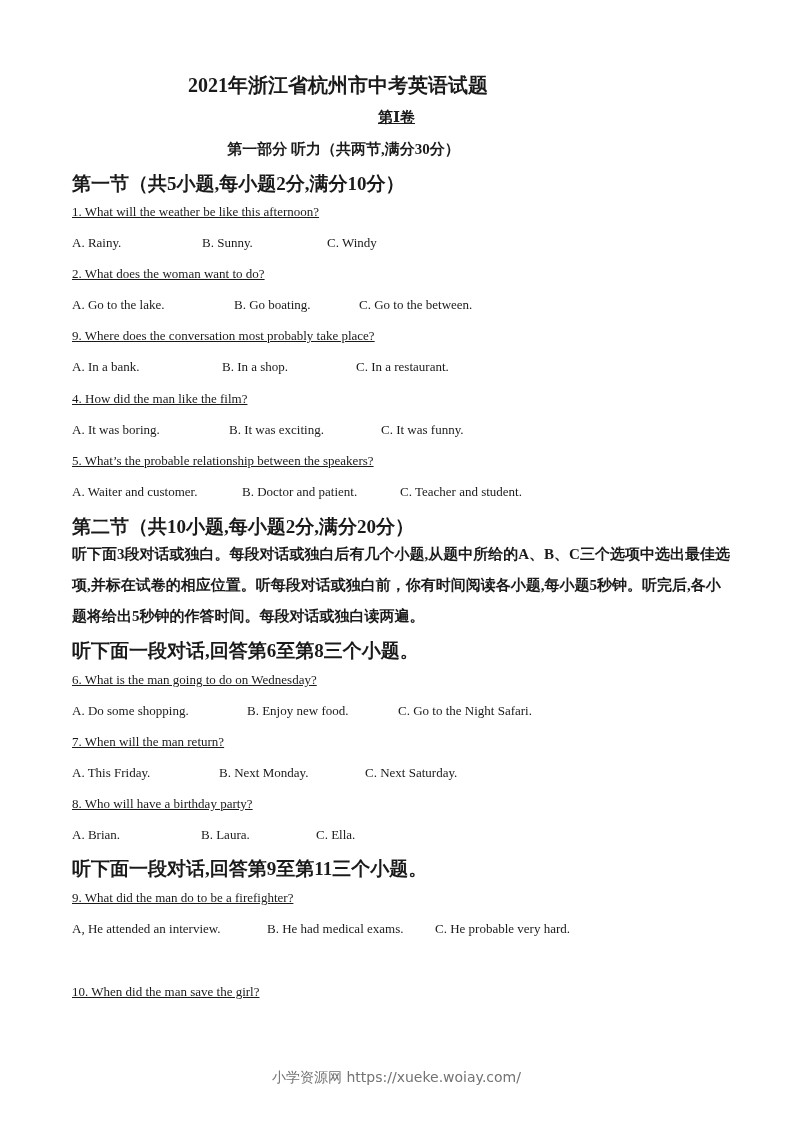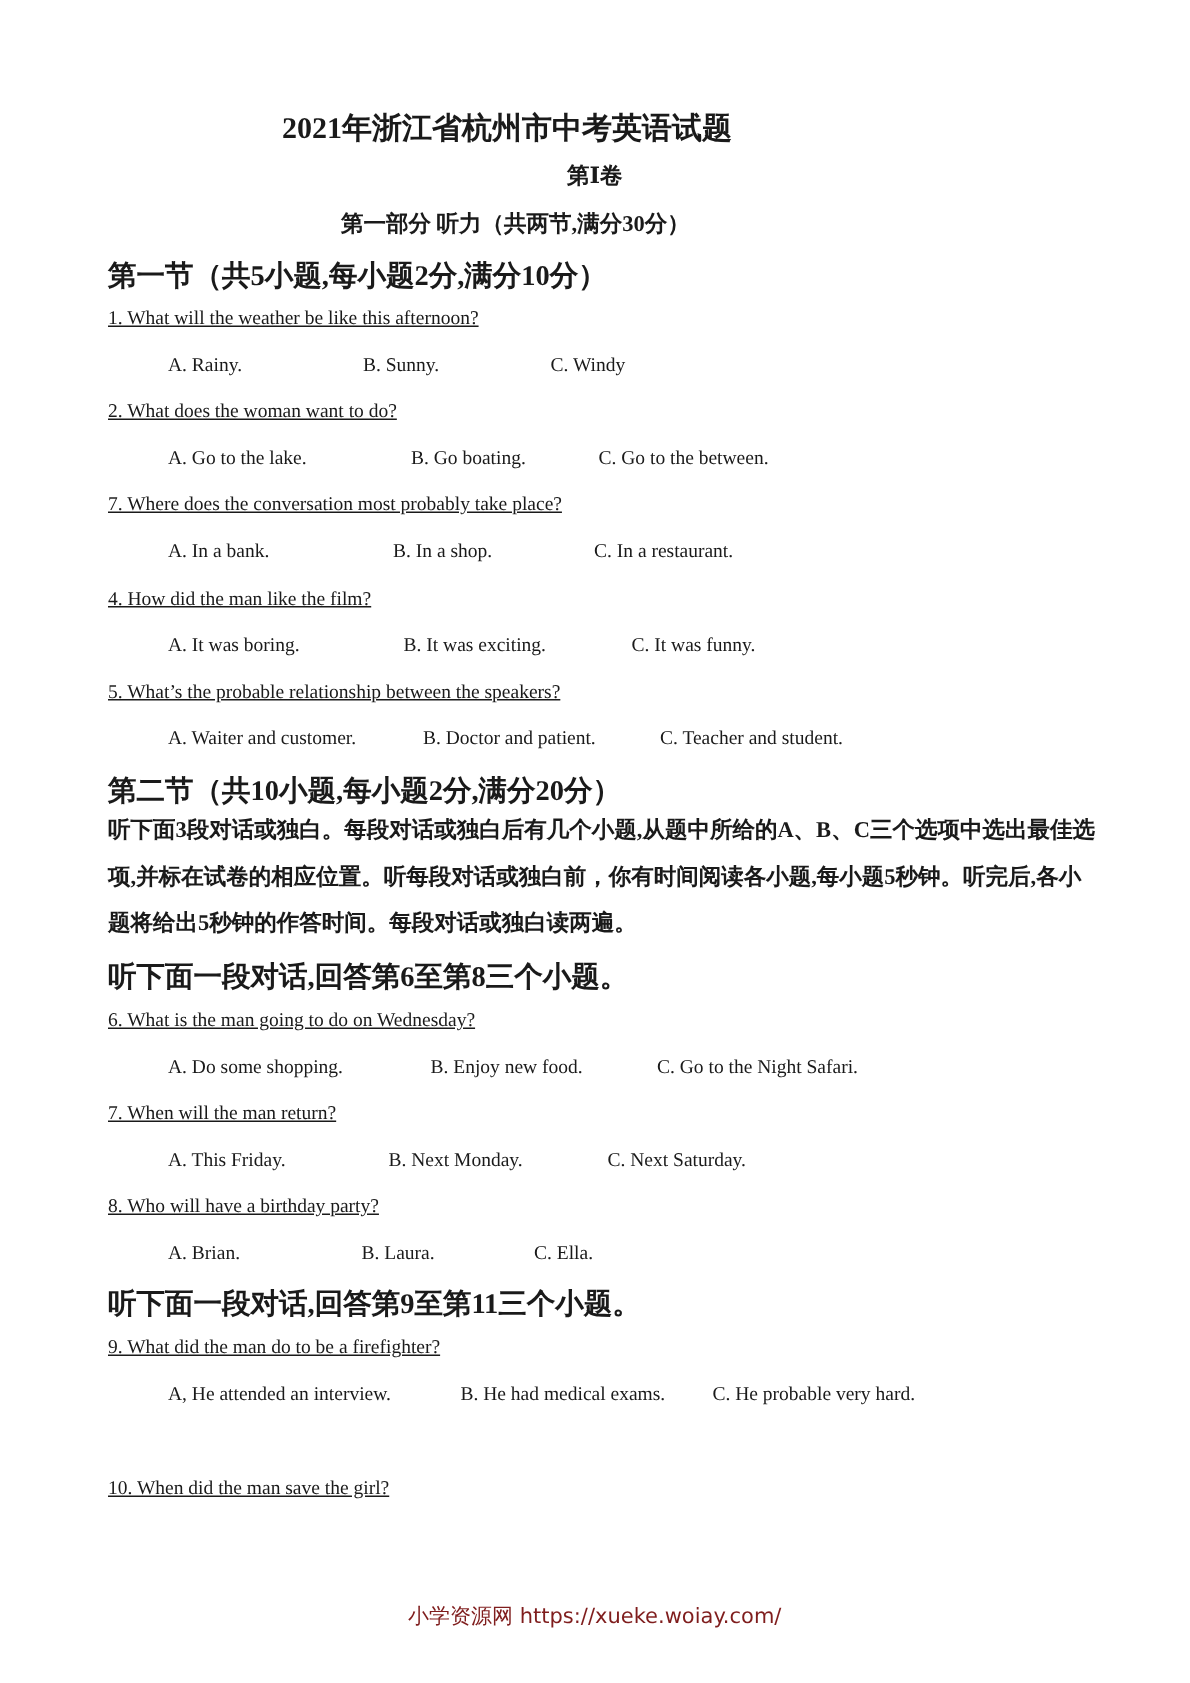--- a/index.html
+++ b/index.html
@@ -1,26 +1,26 @@
 <!DOCTYPE html>
 <html><head>
 <meta charset="utf-8">
 <style>
   html, body { margin: 0; padding: 0; background: #ffffff; }
   body { width: 793px; height: 1122px; position: relative; overflow: hidden;
          font-family: "Liberation Serif", "DejaVu Serif", serif; color: #1a1a1a; }
   .abs { position: absolute; white-space: nowrap; }
   .title { left: 0; width: 676px; text-align: center; top: 72px; font-size: 20px; font-weight: bold; }
-  .sub1 { left: 0; width: 793px; text-align: center; top: 108px; font-size: 15px; font-weight: bold; }
+  .sub1 { left: 0; width: 793px; text-align: center; top: 108px; font-size: 15px; font-weight: bold; text-decoration: underline; }
   .sub2 { left: 0; width: 687px; text-align: center; top: 140px; font-size: 15px; font-weight: bold; }
   .sec { left: 72px; font-size: 19px; font-weight: bold; }
   .q { left: 72px; font-size: 13px; text-decoration: underline; }
-  .opt { font-size: 13px; margin-left: 40px; }
+  .opt { font-size: 13px; }
   .instr { left: 72px; width: 660px; font-size: 15px; font-weight: bold; white-space: normal; line-height: 31px; }
-  .footer { left: 0; width: 793px; text-align: center; top: 1069px; font-size: 14px; color: #7f1d1d;
+  .footer { left: 0; width: 793px; text-align: center; top: 1069px; font-size: 14px; color: #737373;
             font-family: "DejaVu Sans", sans-serif; }
 </style>
 </head>
 <body>
 
 <div class="abs title">2021年浙江省杭州市中考英语试题</div>
 <div class="abs sub1">第Ⅰ卷</div>
 <div class="abs sub2">第一部分  听力（共两节,满分30分）</div>
 
 <div class="abs sec" style="top:171px">第一节（共5小题,每小题2分,满分10分）</div>
@@ -28,21 +28,21 @@
 <div class="abs q" style="top:204px">1. What will the weather be like this afternoon?</div>
 <div class="abs opt" style="left:72px;top:235px">A. Rainy.</div>
 <div class="abs opt" style="left:202px;top:235px">B. Sunny.</div>
 <div class="abs opt" style="left:327px;top:235px">C. Windy</div>
 
 <div class="abs q" style="top:266px">2. What does the woman want to do?</div>
 <div class="abs opt" style="left:72px;top:297px">A. Go to the lake.</div>
 <div class="abs opt" style="left:234px;top:297px">B. Go boating.</div>
 <div class="abs opt" style="left:359px;top:297px">C. Go to the between.</div>
 
-<div class="abs q" style="top:328px">7. Where does the conversation most probably take place?</div>
+<div class="abs q" style="top:328px">9. Where does the conversation most probably take place?</div>
 <div class="abs opt" style="left:72px;top:359px">A. In a bank.</div>
 <div class="abs opt" style="left:222px;top:359px">B. In a shop.</div>
 <div class="abs opt" style="left:356px;top:359px">C. In a restaurant.</div>
 
 <div class="abs q" style="top:391px">4. How did the man like the film?</div>
 <div class="abs opt" style="left:72px;top:422px">A. It was boring.</div>
 <div class="abs opt" style="left:229px;top:422px">B. It was exciting.</div>
 <div class="abs opt" style="left:381px;top:422px">C. It was funny.</div>
 
 <div class="abs q" style="top:453px">5. What’s the probable relationship between the speakers?</div>

